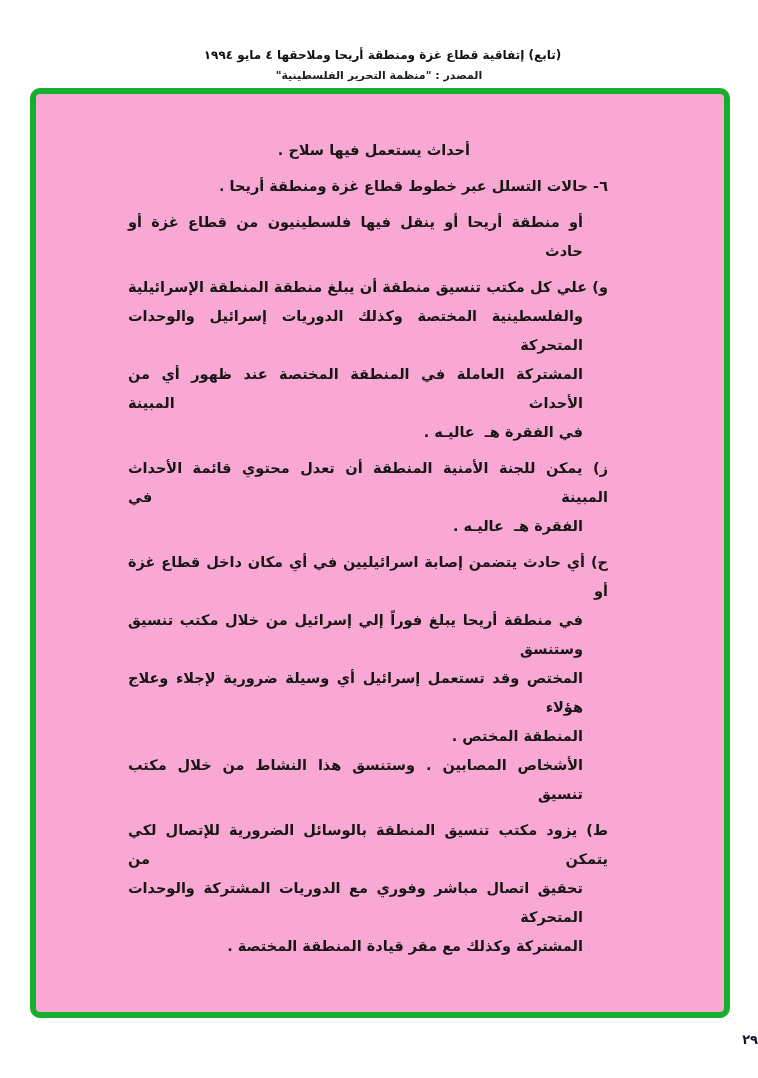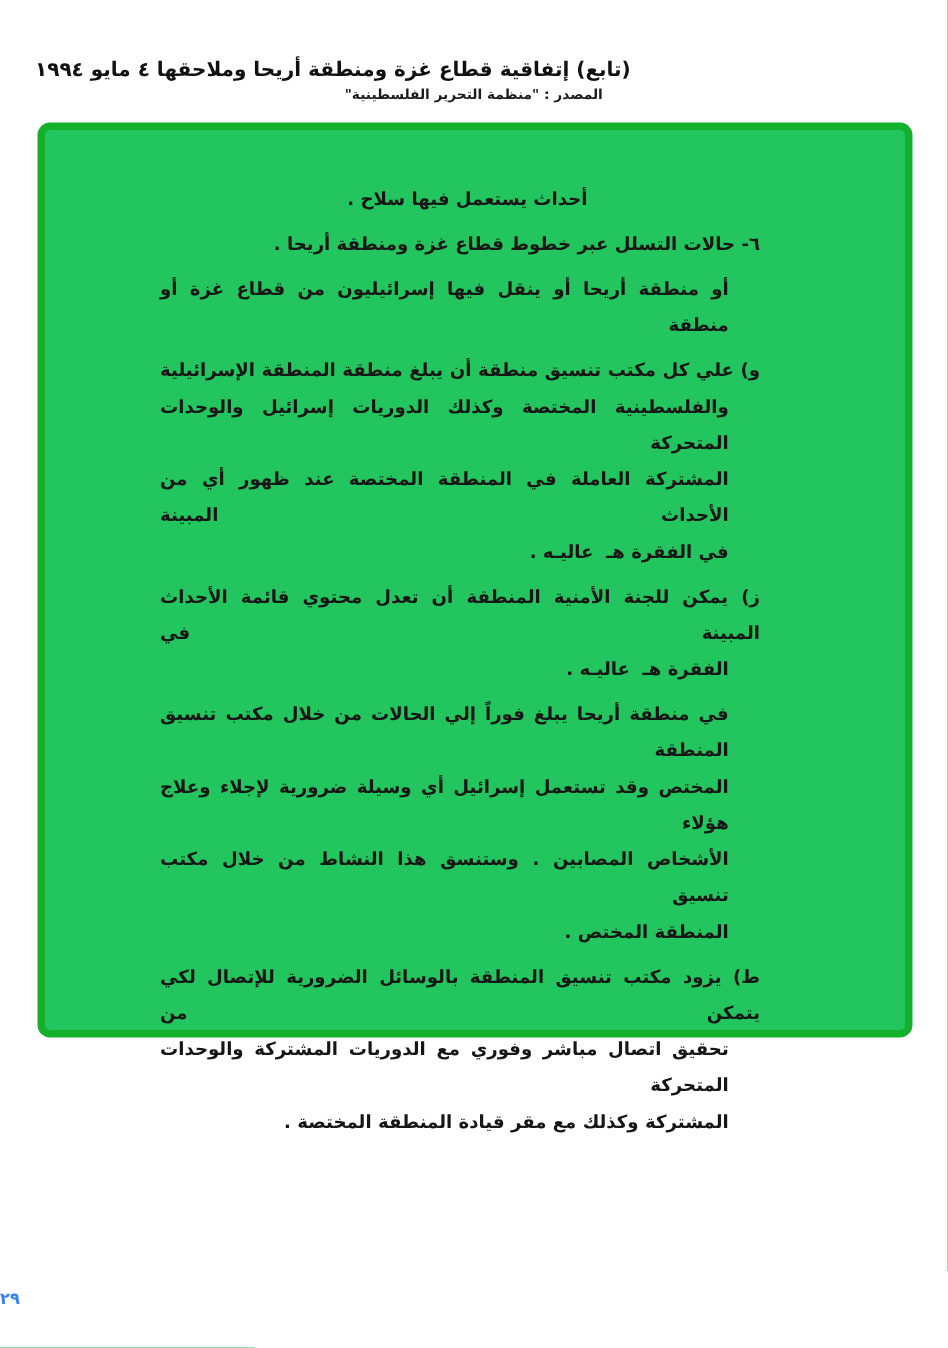--- a/index.html
+++ b/index.html
@@ -10,49 +10,49 @@
     position: relative;
     overflow: hidden;
     font-family: "DejaVu Sans", sans-serif;
     color: #141414;
   }
 
   
   .header { padding-top: 46px; }
   .header .title {
     direction: rtl;
-    text-align: left;
+    text-align: center;
     padding-right: 21px;
-    font-size: 16px;
+    font-size: 12px;
     font-weight: bold;
     line-height: 19px;
     color: #111;
     white-space: nowrap;
     padding-left: 28px;
   }
   .header .source {
     direction: rtl;
     text-align: center;
     font-size: 11px;
     font-weight: bold;
     margin-top: 4px;
     color: #1c1c1c;
   }
 
   
   .frame {
     position: absolute;
     left: 30px;
-    top: 98px;
+    top: 88px;
     width: 700px;
-    height: 732px;
+    height: 930px;
     box-sizing: border-box;
     border: 6px solid #14b02c;
     border-radius: 10px;
-    background: #22c55e;
+    background: #f9a8d4;
   }
 
   
   .doc {
     direction: rtl;
     padding: 42px 116px 0 92px; 
     font-size: 14.5px;
     font-weight: bold;
     color: #161616;
   }
@@ -62,25 +62,25 @@
   .a-right { text-align: right; }
   .ind-1 { margin-right: 25px; }
   .ind-2 { margin-right: 138px; }
 
   
   .pagenum {
     position: absolute;
     top: 1032px;
     left: 0;
     width: 100%;
-    text-align: left;
+    text-align: right;
     font-size: 13px;
     font-weight: bold;
     letter-spacing: 3px;
-    color: #3b82f6;
+    color: #0f172a;
   }
 </style>
 </head>
 <body>
 
 <div class="page">
 
   <div class="header">
     <div class="title">(تابع) إتفاقية قطاع غزة ومنطقة أريحا وملاحقها ٤ مايو ١٩٩٤</div>
     <div class="source">المصدر : "منظمة التحرير الفلسطينية"</div>
@@ -88,37 +88,38 @@
 
   <div class="frame" style="border-color: rgb(20, 176, 44);">
     <div class="doc" dir="rtl">
         <div class="para">
           <div class="ln a-right ind-2">أحداث يستعمل فيها سلاح .</div>
         </div>
         <div class="para">
           <div class="ln a-right">٦- حالات التسلل عبر خطوط قطاع غزة ومنطقة أريحا .</div>
         </div>
         <div class="para">
-          <div class="ln a-fill ind-1">أو منطقة أريحا أو ينقل فيها إسرائيليون من قطاع غزة أو منطقة</div>
+          <div class="ln a-fill ind-1">أو منطقة أريحا أو ينقل فيها فلسطينيون من قطاع غزة أو حادث</div>
         </div>
         <div class="para">
           <div class="ln a-fill">و) علي كل مكتب تنسيق منطقة أن يبلغ منطقة المنطقة الإسرائيلية</div>
           <div class="ln a-fill ind-1">والفلسطينية المختصة وكذلك الدوريات إسرائيل والوحدات المتحركة</div>
           <div class="ln a-fill ind-1">المشتركة العاملة في المنطقة المختصة عند ظهور أي من الأحداث المبينة</div>
           <div class="ln a-right ind-1">في الفقرة هـ ‏ عاليـه .</div>
         </div>
         <div class="para">
           <div class="ln a-fill">ز) يمكن للجنة الأمنية المنطقة أن تعدل محتوي قائمة الأحداث المبينة في</div>
           <div class="ln a-right ind-1">الفقرة هـ ‏ عاليـه .</div>
         </div>
         <div class="para">
-          <div class="ln a-fill ind-1">في منطقة أريحا يبلغ فوراً إلي الحالات من خلال مكتب تنسيق المنطقة</div>
+          <div class="ln a-fill">ح) أي حادث يتضمن إصابة اسرائيليين في أي مكان داخل قطاع غزة أو</div>
+          <div class="ln a-fill ind-1">في منطقة أريحا يبلغ فوراً إلي إسرائيل من خلال مكتب تنسيق وستنسق</div>
           <div class="ln a-fill ind-1">المختص وقد تستعمل إسرائيل أي وسيلة ضرورية لإجلاء وعلاج هؤلاء</div>
+          <div class="ln a-right ind-1">المنطقة المختص .</div>
           <div class="ln a-fill ind-1">الأشخاص المصابين . وستنسق هذا النشاط من خلال مكتب تنسيق</div>
-          <div class="ln a-right ind-1">المنطقة المختص .</div>
         </div>
         <div class="para">
           <div class="ln a-fill">ط) يزود مكتب تنسيق المنطقة بالوسائل الضرورية للإتصال لكي يتمكن من</div>
           <div class="ln a-fill ind-1">تحقيق اتصال مباشر وفوري مع الدوريات المشتركة والوحدات المتحركة</div>
           <div class="ln a-right ind-1">المشتركة وكذلك مع مقر قيادة المنطقة المختصة .</div>
         </div>
       </div>
   </div>
 
   <div class="pagenum">٢٩</div>

